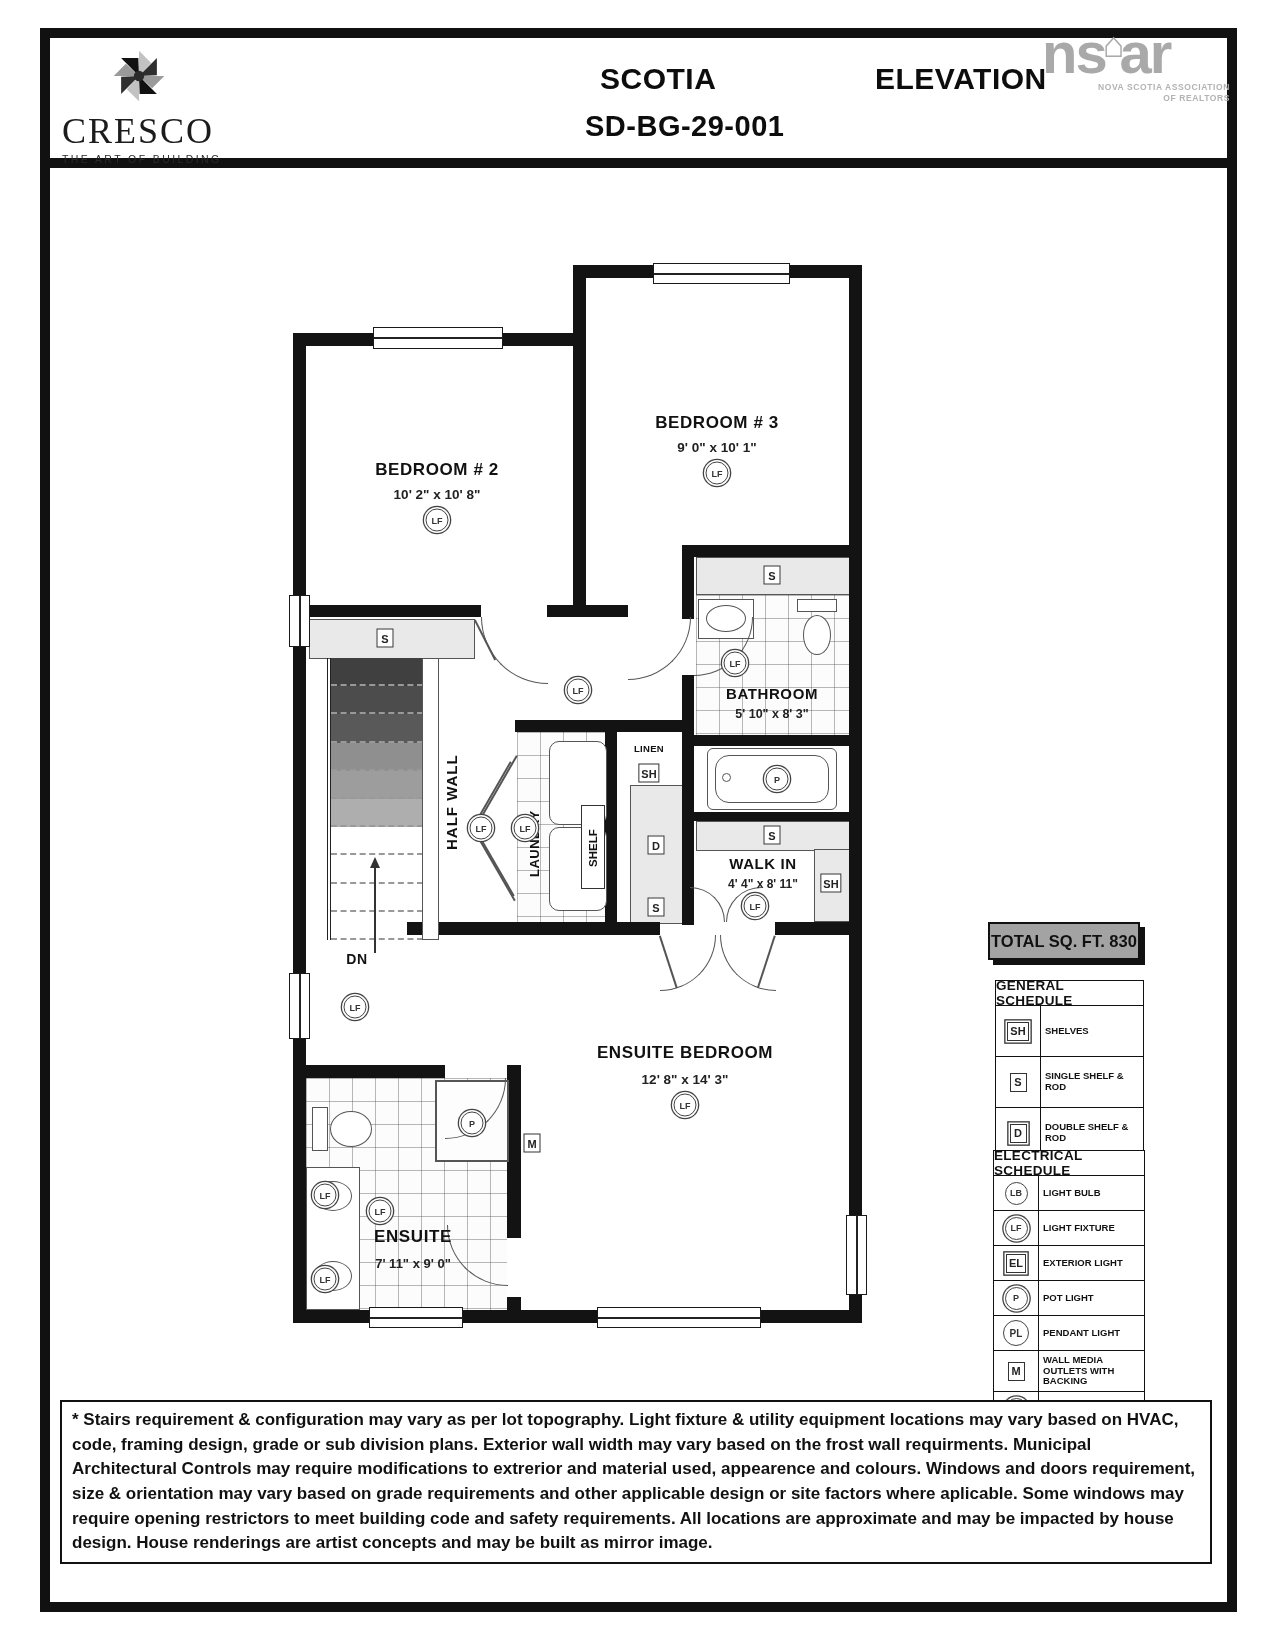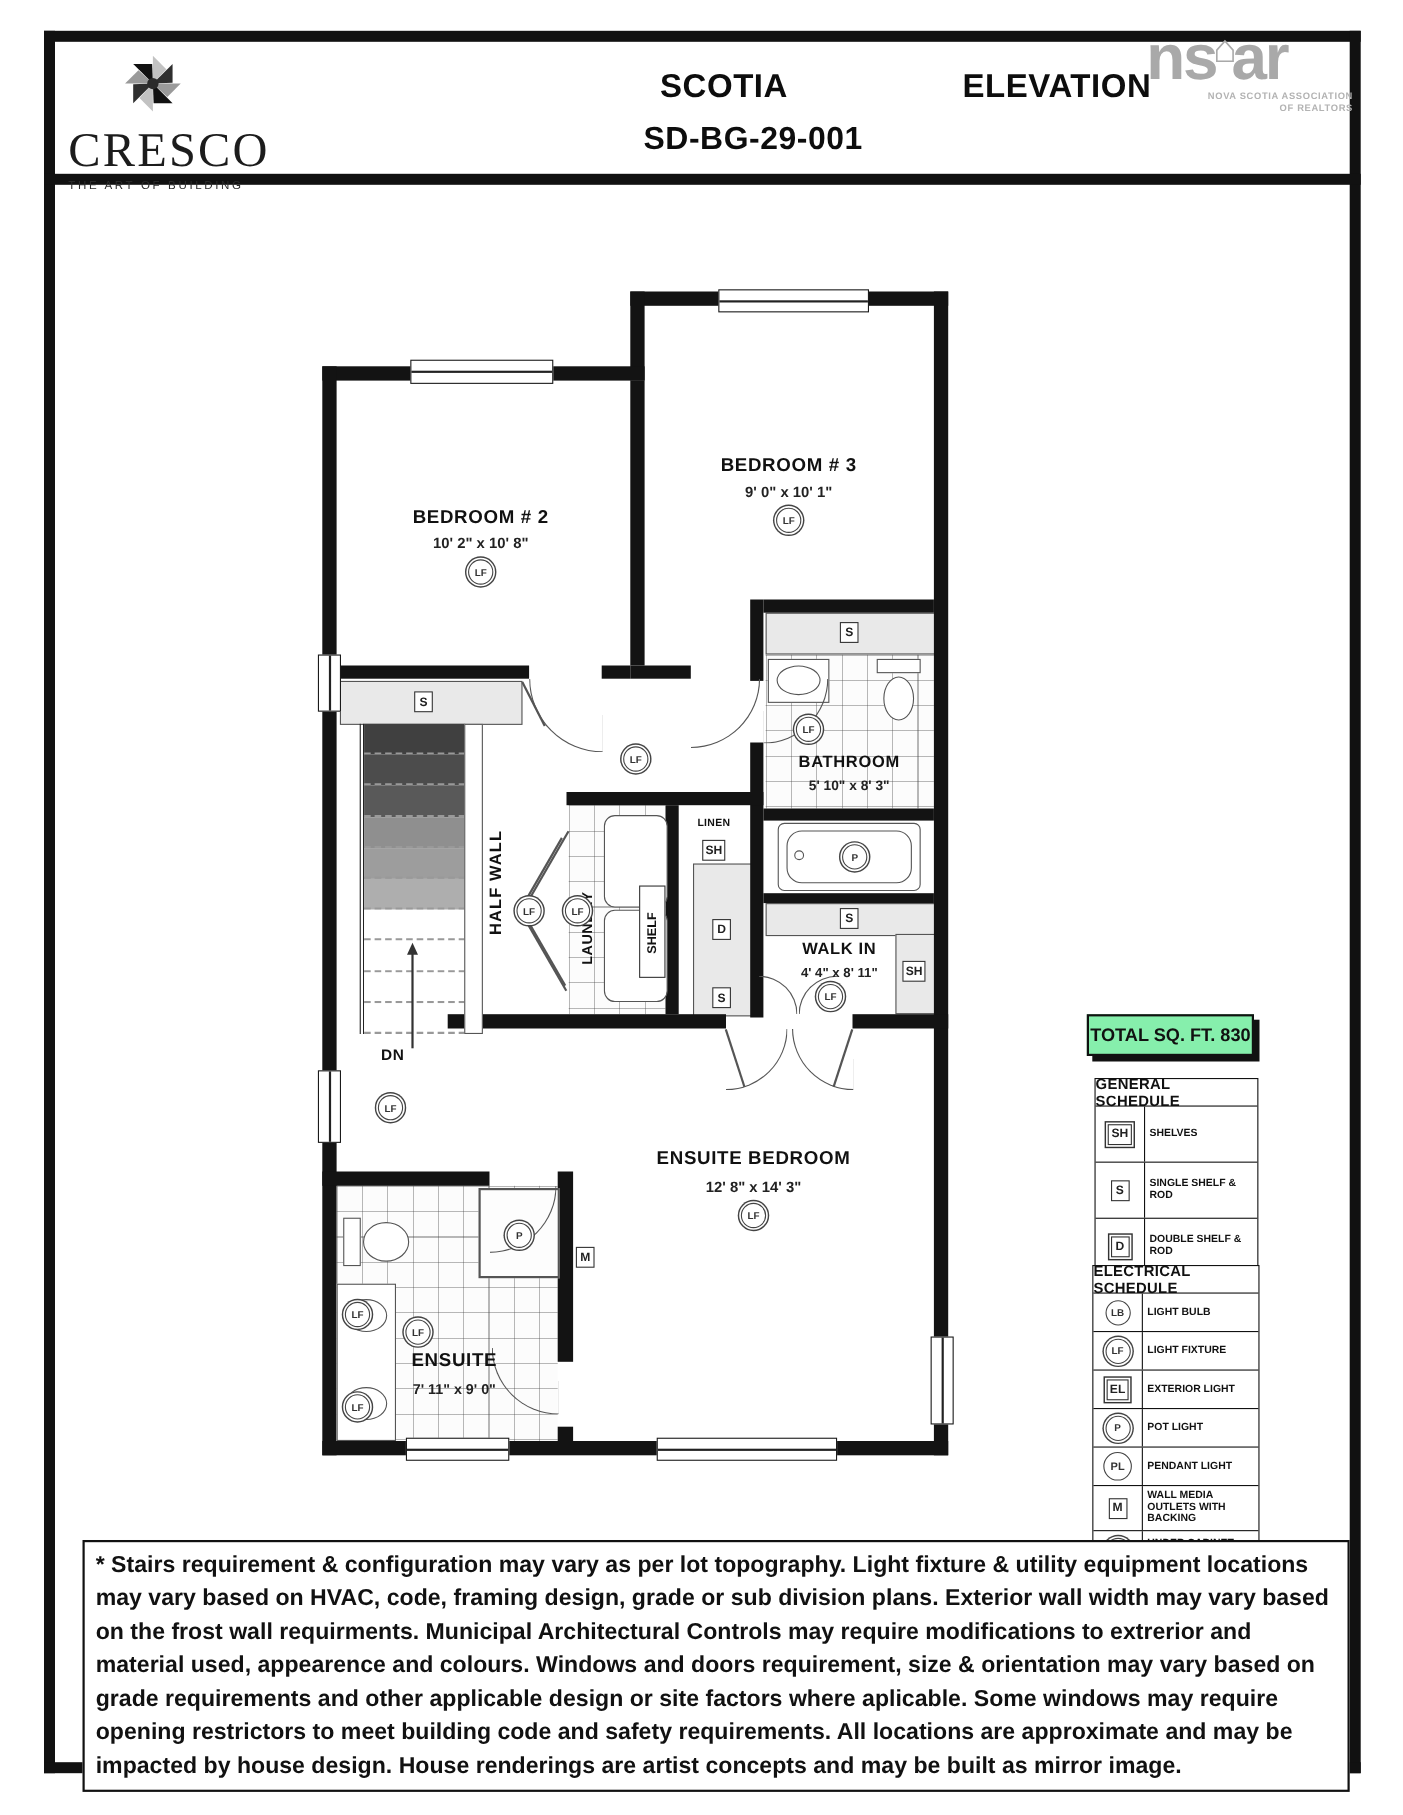--- a/index.html
+++ b/index.html
@@ -48,27 +48,27 @@
   #stairs div:nth-child(6){background:#aeaeae;}
   #stairs div:nth-child(n+7){background:#fff;}
   .arrhead{position:absolute;width:0;height:0;border-left:5px solid transparent;border-right:5px solid transparent;border-bottom:11px solid #333;z-index:5;}
   
   .sched{position:absolute;border:1.6px solid #111;background:#fff;z-index:7;}
   .sched .hd{height:24px;display:flex;align-items:center;justify-content:center;font-weight:bold;font-size:13.5px;letter-spacing:.3px;border-bottom:1.6px solid #111;}
   .sched .row{display:flex;border-bottom:1.6px solid #111;}
   .sched .row:last-child{border-bottom:none;}
   .sched .sc{width:44px;display:flex;align-items:center;justify-content:center;border-right:1.6px solid #111;flex:none;}
   .sched .lc{flex:1;display:flex;align-items:center;padding:2px 4px;font-size:9.5px;font-weight:bold;line-height:1.15;}
-  #totalbox{position:absolute;left:988px;top:922px;width:148px;height:34px;border:2px solid #111;background:#86efac;
+  #totalbox{position:absolute;left:988px;top:922px;width:148px;height:34px;border:2px solid #111;background:#a3a3a3;
     box-shadow:5px 5px 0 0 #111;display:flex;align-items:center;justify-content:center;font-weight:bold;font-size:16.5px;z-index:7;}
-  #footnote{position:absolute;left:75px;top:1400px;width:1152px;border:2px solid #111;background:#fff;padding:6px 10px;
-    font-size:21px;font-weight:600;line-height:1.45;color:#111;box-sizing:border-box;z-index:7;}
+  #footnote{position:absolute;left:60px;top:1400px;width:1152px;border:2px solid #111;background:#fff;padding:6px 10px;
+    font-size:17px;font-weight:600;line-height:1.45;color:#111;box-sizing:border-box;z-index:7;}
   
   .htxt{position:absolute;font-weight:bold;font-size:30px;letter-spacing:.5px;color:#0d0d0d;white-space:nowrap;}
-  #cresco-name{font-family:"Liberation Serif",serif;font-size:44px;letter-spacing:2px;color:#1c1c1c;}
+  #cresco-name{font-family:"Liberation Serif",serif;font-size:36px;letter-spacing:2px;color:#1c1c1c;}
   #cresco-tag{font-size:10.5px;letter-spacing:2.4px;color:#2a2a2a;margin-top:1px;}
   #nsar{position:absolute;left:1042px;top:24px;width:212px;text-align:left;z-index:8;}
   #nsar .mark{font-size:58px;font-weight:bold;color:#a9a9a9;letter-spacing:-2px;line-height:1;}
   #nsar .house{font-size:36px;color:#a9a9a9;vertical-align:16px;margin:0 -3px;}
   #nsar .sub{font-size:8.5px;color:#b3b3b3;letter-spacing:.6px;font-weight:bold;text-align:right;width:188px;line-height:1.35;}
   #upper-title{position:absolute;left:72px;top:185px;font-size:31px;font-weight:bold;letter-spacing:1px;
     border-bottom:3px solid #555;padding:0 6px 5px 2px;}
   #plan{position:absolute;left:285px;top:265px;width:592px;height:1068px;}
 </style>
 </head>

